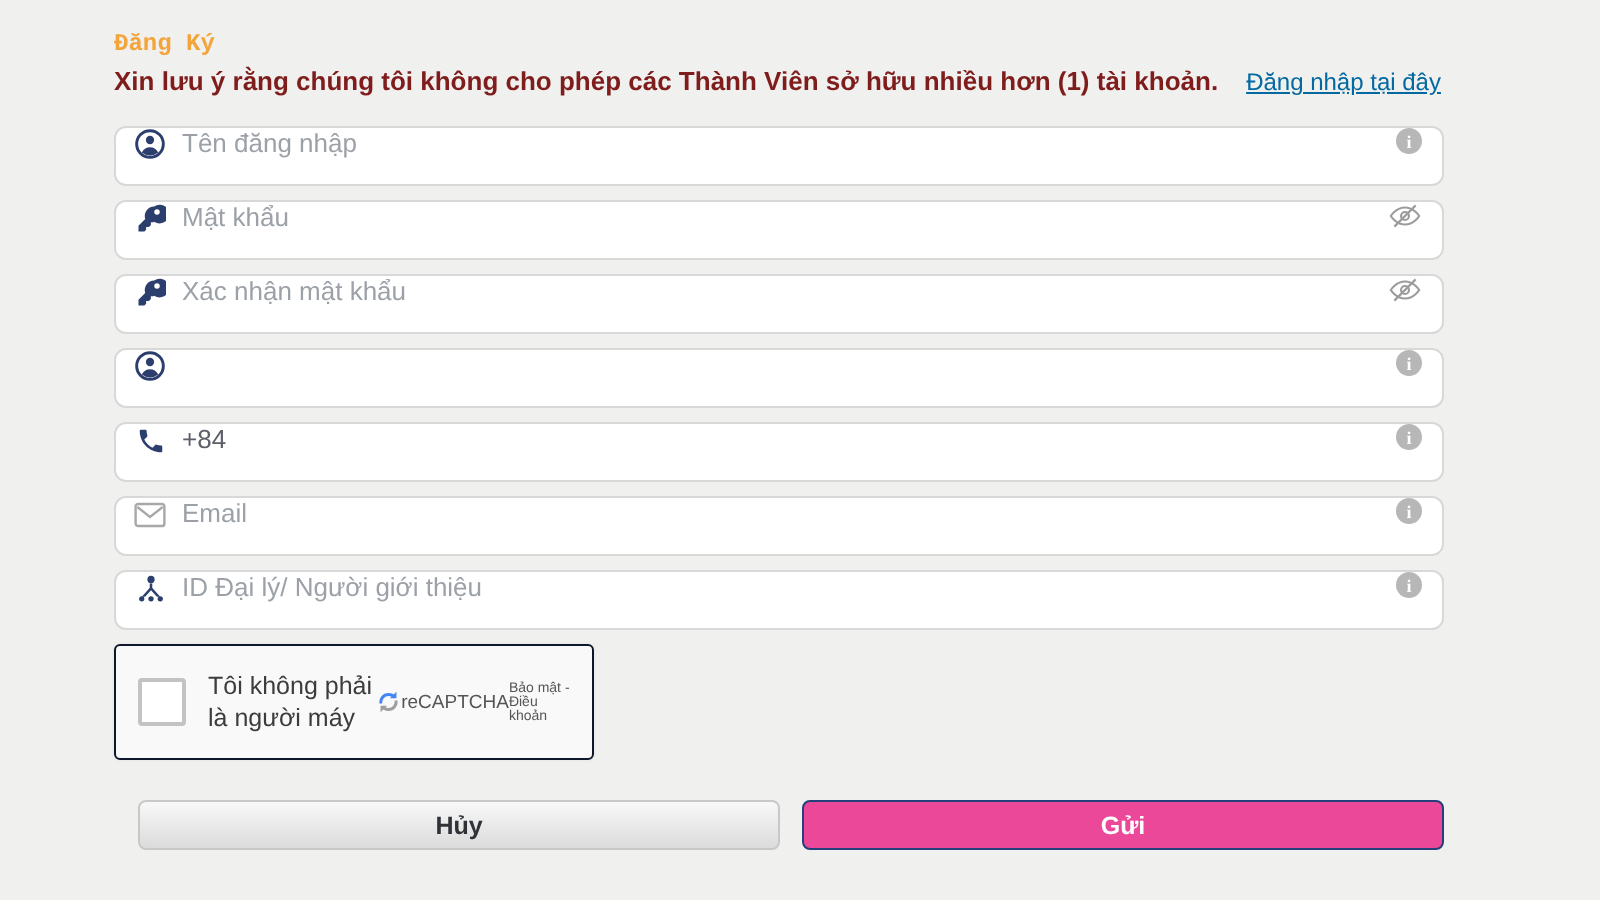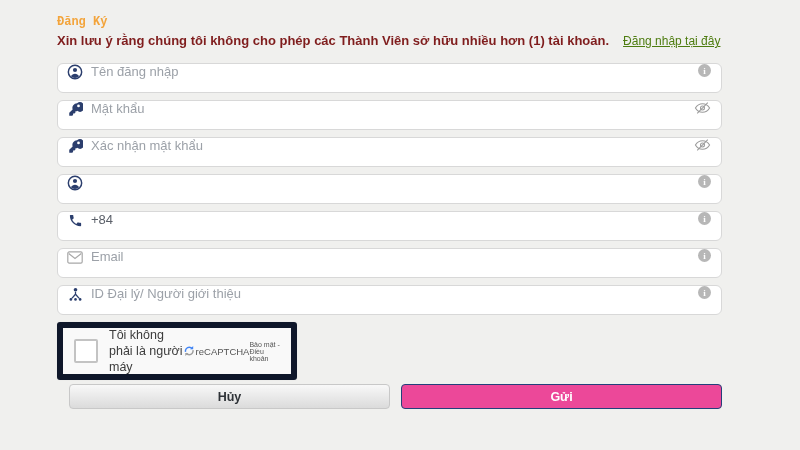--- a/index.html
+++ b/index.html
@@ -26,21 +26,21 @@
     align-items: baseline;
     margin-top: 2px;
     line-height: 17px;
   }
   .subtitle {
     color: #7f1d1d;
     font-size: 13px;
     font-weight: bold;
   }
   .login-link {
-    color: #4d7c0f;
+    color: #0369a1;
     font-size: 12px;
     text-decoration: underline;
     margin-left: 14px;
     cursor: pointer;
     white-space: nowrap;
   }
   .form { margin-top: 13px; }
   .field-row {
     display: flex;
     align-items: flex-start;
@@ -94,21 +94,21 @@
     font-family: "Liberation Serif", serif;
     display: flex;
     align-items: center;
     justify-content: center;
   }
   .recaptcha {
     margin-top: 6px;
     width: 240px;
     height: 58px;
     background: #f9f9f9;
-    border: 6px solid #0f172a;
+    border: 1px solid #0f172a;
     border-radius: 3px;
     box-shadow: 0 0 2px rgba(0,0,0,0.05);
     display: flex;
     align-items: center;
     padding: 0 9px 0 11px;
   }
   .recaptcha-checkbox {
     width: 24px;
     height: 24px;
     background: #ffffff;
@@ -149,21 +149,21 @@
     margin-right: 6px;
     cursor: pointer;
     flex: 0 0 auto;
   }
   .agreement a, .agreement .link {
     color: #3d76c4;
     text-decoration: none;
     cursor: pointer;
   }
   .buttons-row {
-    margin-top: 4px;
+    margin-top: 20px;
     display: flex;
     gap: 11px;
     padding-left: 12px;
   }
   .btn {
     flex: 1;
     height: 25px;
     border-radius: 4px;
     font-family: "Liberation Sans", sans-serif;
     font-size: 12.5px;

